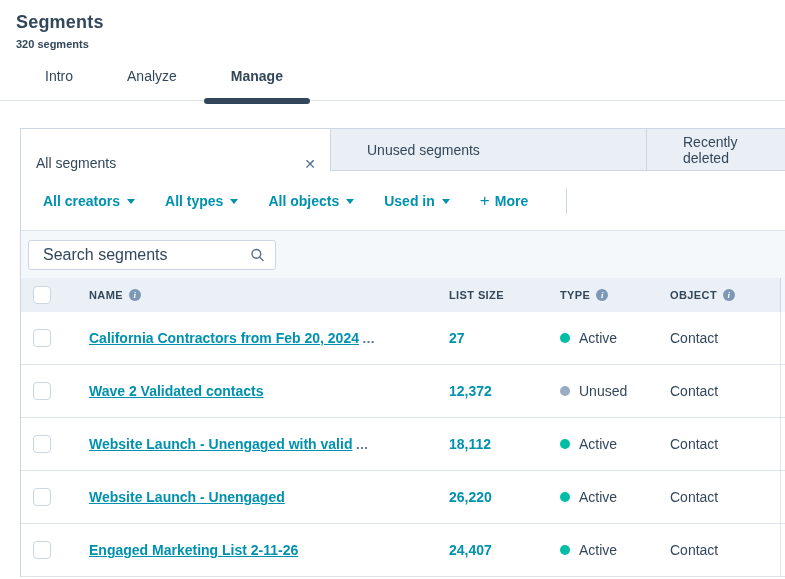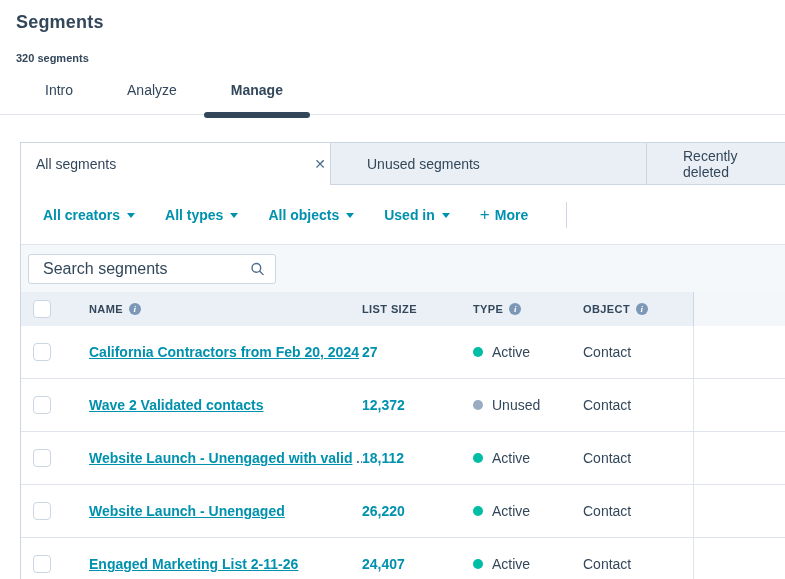--- a/index.html
+++ b/index.html
@@ -6,21 +6,21 @@
   html, body { width: 785px; height: 579px; overflow: hidden; }
   body {
     font-family: "Liberation Sans", sans-serif;
     background: #ffffff;
     color: #33475b;
   }
 
   
   .page-header { padding: 9px 16px 0 16px; }
   .page-title { font-size: 18px; font-weight: bold; color: #33475b; line-height: 26px; letter-spacing: 0.2px; }
-  .page-subtitle { font-size: 11px; font-weight: bold; color: #33475b; margin-top: 17px; }
+  .page-subtitle { font-size: 11px; font-weight: bold; color: #33475b; margin-top: 3px; }
 
   
   .nav-wrap { border-bottom: 1px solid #dfe3eb; margin-top: 5px; }
   .nav-tabs { display: flex; padding-left: 18px; }
   .nav-tab {
     padding: 13px 27px 16px 27px;
     font-size: 14px; color: #33475b;
     position: relative; cursor: pointer; white-space: nowrap;
   }
   .nav-tab.active { font-weight: bold; }
@@ -31,21 +31,21 @@
 
   
   .card { margin-top: 27px; margin-left: 20px; border-left: 1px solid #cbd6e2; width: 765px; }
 
   
   .seg-tabs { display: flex; height: 43px; border-top: 1px solid #cbd6e2; font-size: 14px; }
   .seg-tab { display: flex; align-items: center; cursor: pointer; color: #33475b; }
   .seg-tab.active {
     width: 310px; background: #ffffff;
     border-right: 1px solid #cbd6e2;
-    justify-content: space-between; padding: 0 4px 0 15px;
+    justify-content: space-between; padding: 0 14px 0 15px; align-items: flex-end;
   }
   .seg-tab.gray { background: #e9eff5; border-bottom: 1px solid #cbd6e2; padding-left: 36px; }
   .seg-tab.unused { width: 315px; }
   .seg-tab.deleted { flex: 1; border-left: 1px solid #cbd6e2; }
   .close-x { color: #516f90; font-size: 14px; line-height: 1; cursor: pointer; }
 
   
   .filter-row { display: flex; align-items: center; height: 59px; padding-left: 22px; }
   .filter-item {
     display: flex; align-items: center; margin-right: 30px;
@@ -73,21 +73,21 @@
     border: none; outline: none; flex: 1; font-size: 16px;
     color: #14532d; font-family: Liberation Sans, sans-serif; background: transparent;
   }
   .search-box input::placeholder { color: #33475b; opacity: 1; }
 
   
   .thead { display: flex; align-items: center; height: 34px; background: #eaf0f6; }
   .thead .cell { font-size: 11px; font-weight: bold; letter-spacing: 0.4px; color: #33475b; display: flex; align-items: center; }
   .cell { flex-shrink: 0; }
   .c-check { width: 68px; padding-left: 12px; display: flex; align-items: center; }
-  .c-name { width: 273px; overflow: hidden; white-space: nowrap; }
+  .c-name { width: 360px; overflow: hidden; white-space: nowrap; }
   .c-size { width: 111px; }
   .c-type { width: 110px; display: flex; align-items: center; }
   .c-object { width: 110px; }
   .c-edge { flex: 1; align-self: stretch; border-left: 1px solid #dfe3eb; }
   .thead .c-edge { background: #f3f7fa; border-left: 1px solid #cbd6e2; }
 
   .checkbox {
     width: 18px; height: 18px; background: #ffffff;
     border: 1px solid #cbd6e2; border-radius: 4px; cursor: pointer;
   }

